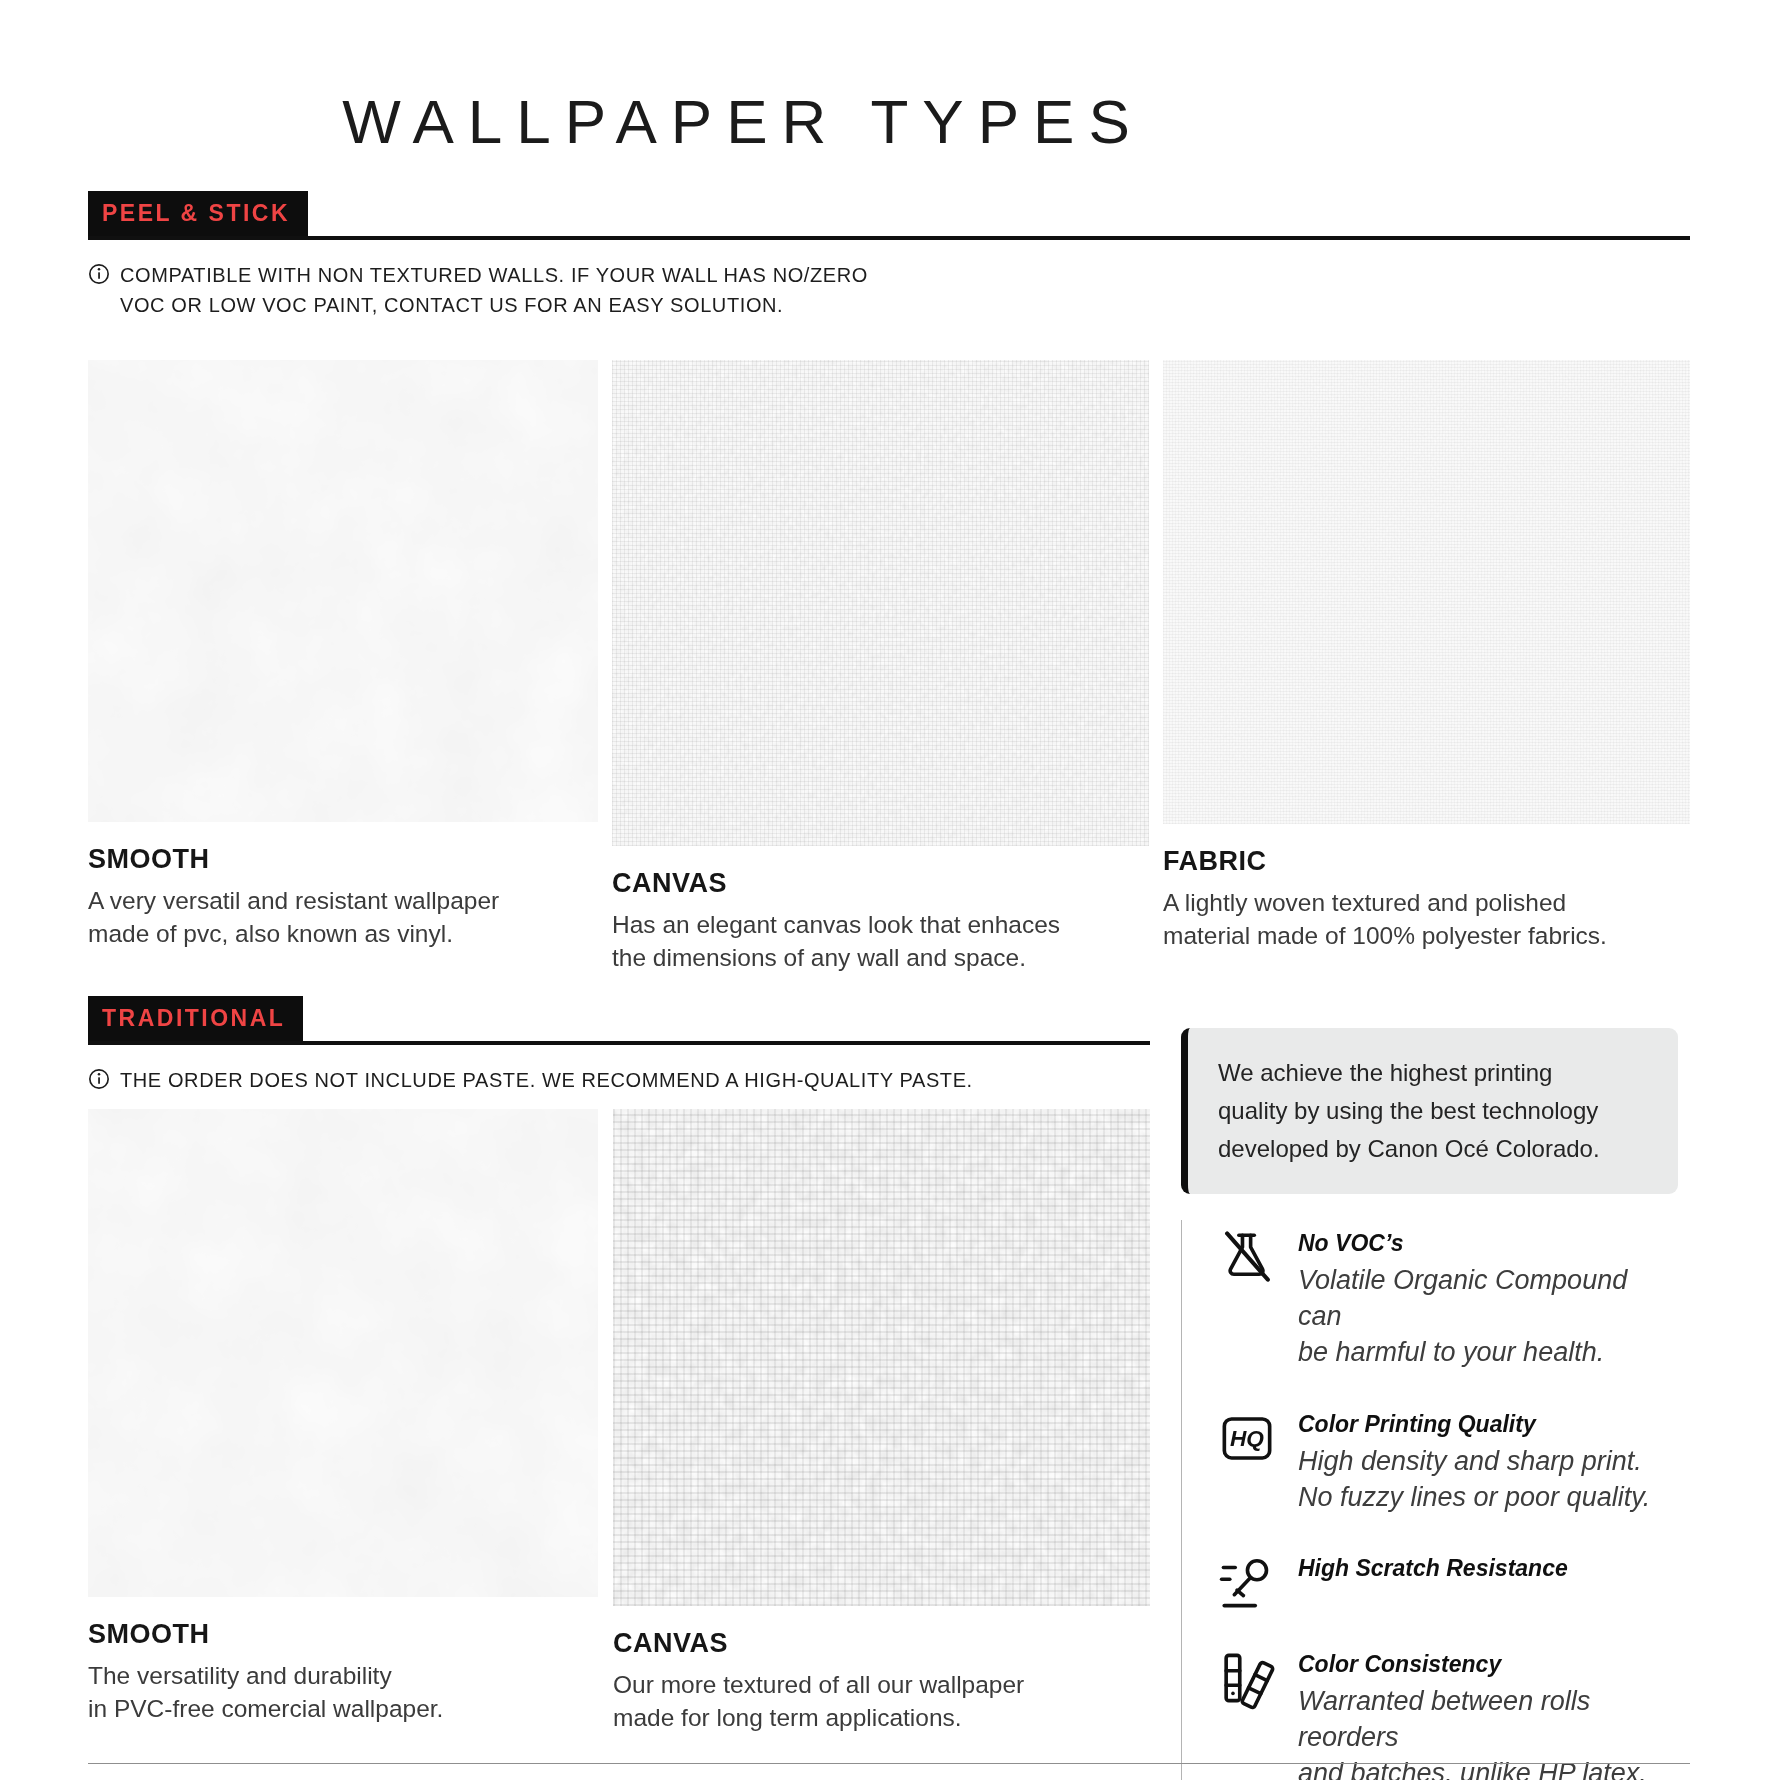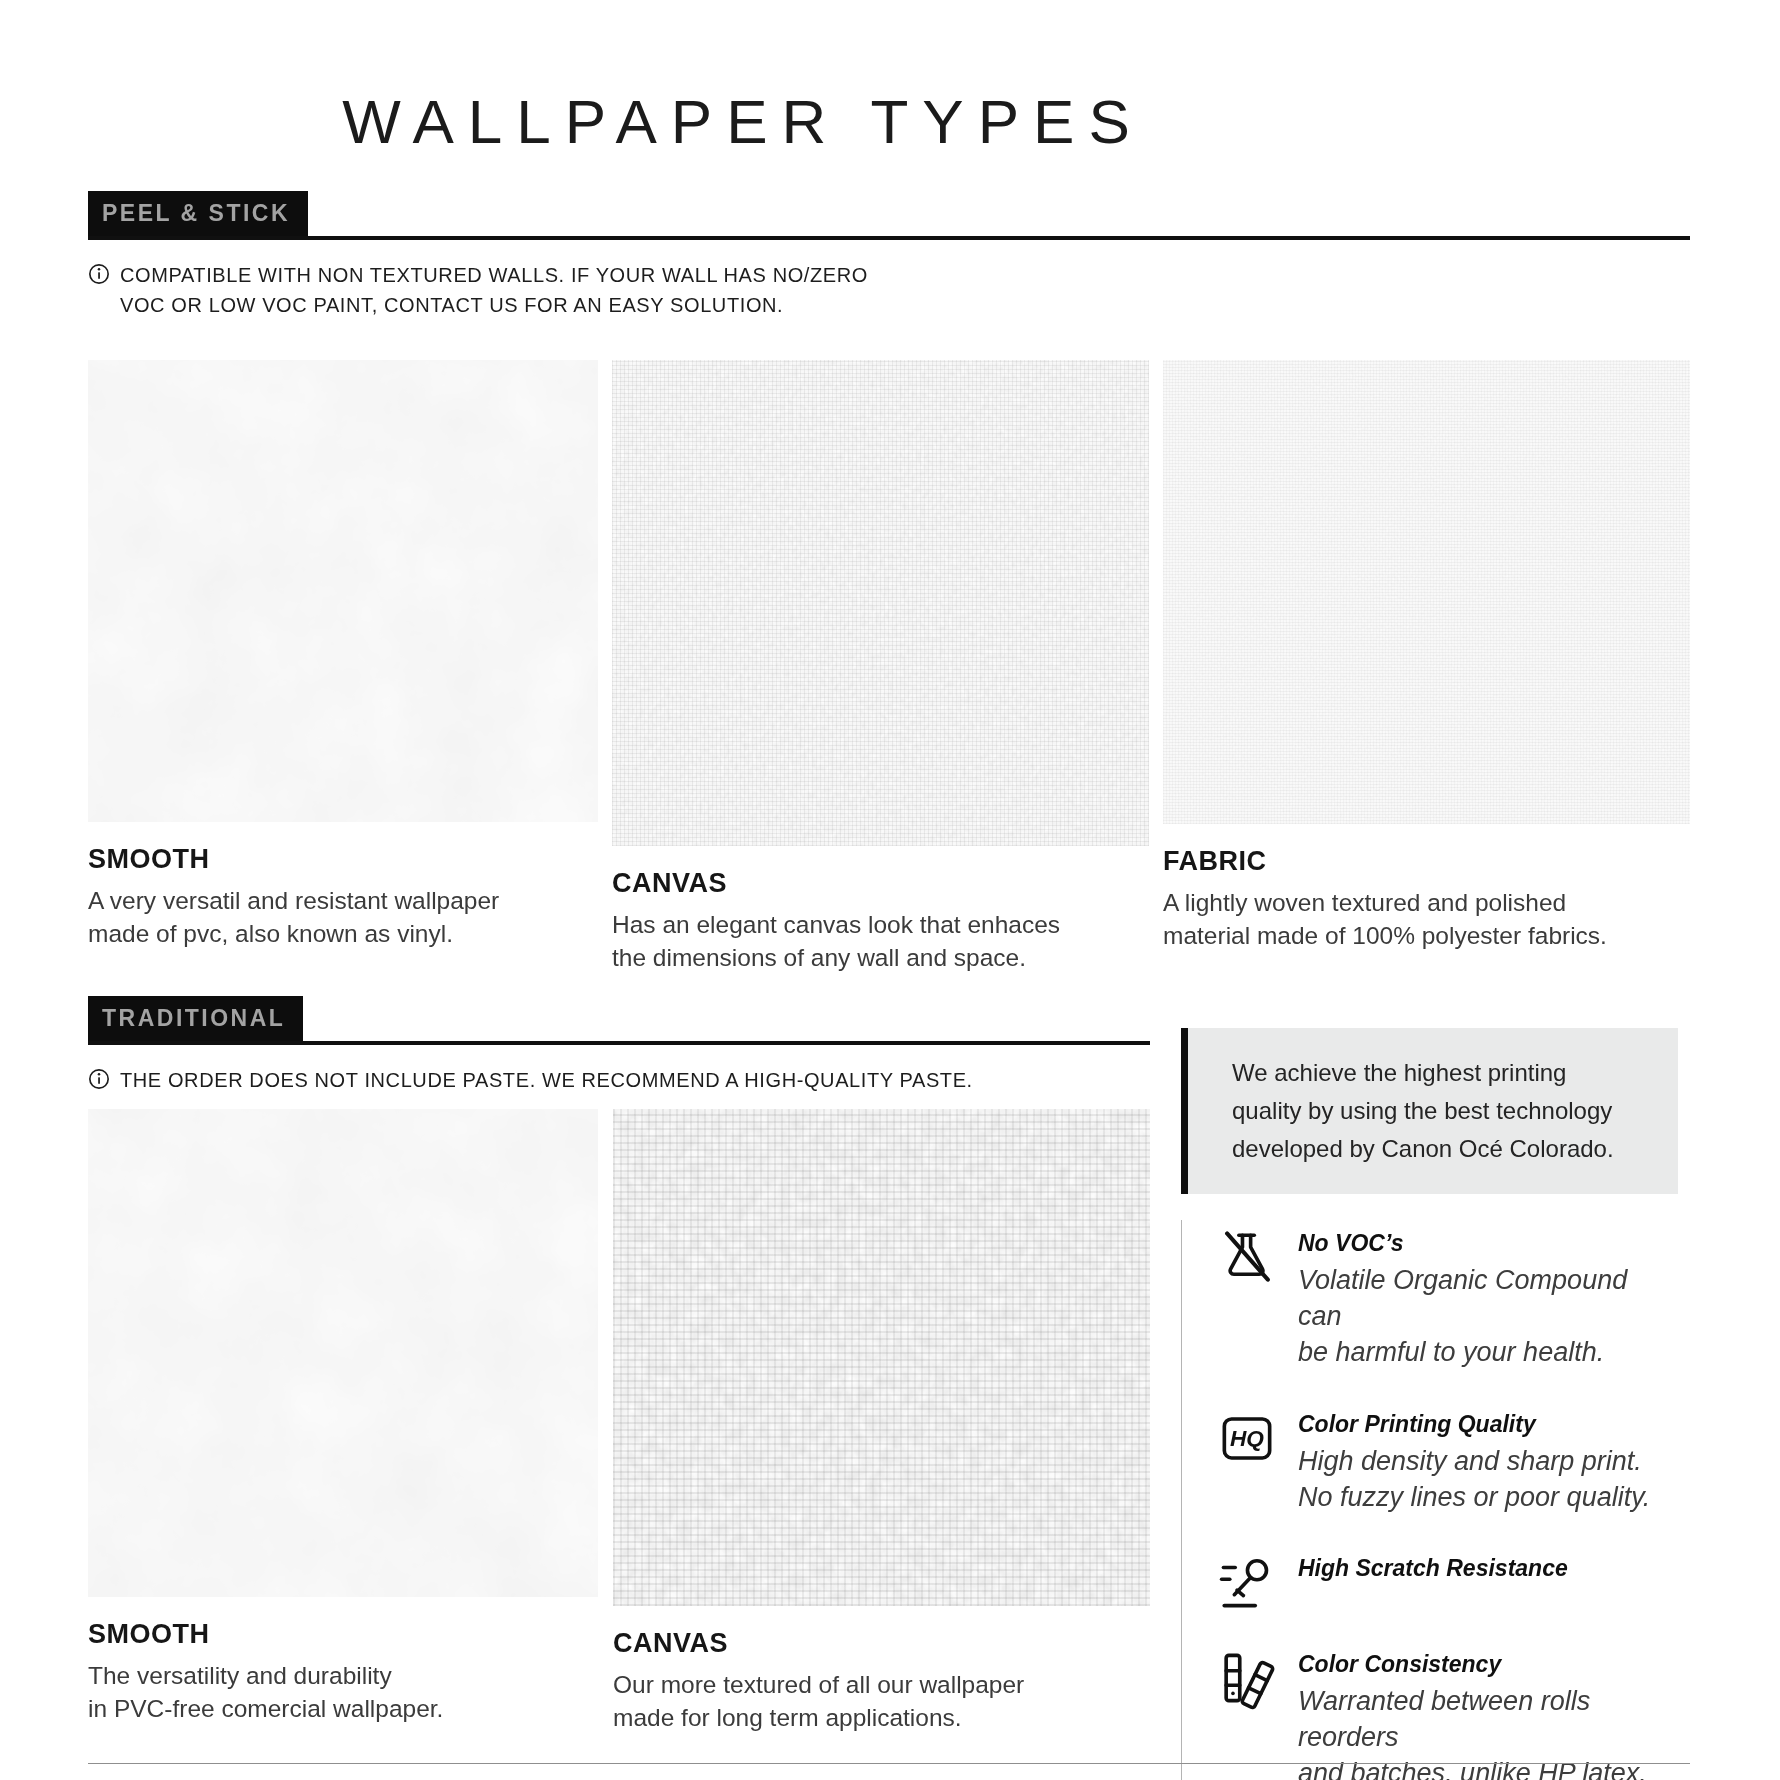--- a/index.html
+++ b/index.html
@@ -8,21 +8,21 @@
 
   
   .title-row { width:1310px; margin:0 0 0 88px; padding-top:56px; text-align:center; }
   .title-row h1 { margin:0; font-size:62px; font-weight:300; letter-spacing:14px; color:#1b1b1b; }
 
   .content { margin-left:88px; width:1602px; }
 
   
   .section-bar { border-bottom:4px solid #101010; line-height:0; }
   .section-bar.first { margin-top:34px; }
-  .section-label { display:inline-block; background:#0d0d0d; color:#a3a3a3; font-size:23px; font-weight:700;
+  .section-label { display:inline-block; background:#0d0d0d; color:#ef4444; font-size:23px; font-weight:700;
                    letter-spacing:2.5px; padding:9px 18px 8px 14px; line-height:1.2; }
 
   
   .note { display:flex; gap:10px; margin-top:20px; align-items:flex-start; }
   .note .txt { font-size:20px; letter-spacing:0.6px; line-height:1.5; color:#1d1d1d; font-weight:500; }
   .info-ic { flex:0 0 auto; margin-top:3px; }
 
   
   .row1 { display:grid; grid-template-columns:510px 537px 527px; column-gap:14px; margin-top:40px; align-items:start; }
   .row2 { display:grid; grid-template-columns:510px 537px; column-gap:15px; margin-top:14px; align-items:start; }
@@ -38,21 +38,21 @@
                              repeating-linear-gradient(90deg, rgba(100,100,100,.10) 0 2px, transparent 2px 7px); }
   .h1a{height:462px} .h1b{height:486px} .h1c{height:464px} .h2a{height:488px} .h2b{height:497px}
 
   .card h3 { margin:22px 0 0; font-size:27px; font-weight:600; letter-spacing:0.5px; color:#161616; }
   .card p  { margin:9px 0 0; font-size:24.5px; line-height:1.36; color:#3b3b3b; }
 
   
   .bottom { display:grid; grid-template-columns:1062px 497px; column-gap:31px; margin-top:22px; align-items:start; }
 
   
-  .quote-box { margin-top:32px; background:#e9eaea; border-left:7px solid #0e0e0e; padding:26px 24px 26px 44px; }
+  .quote-box { margin-top:32px; background:#e9eaea; border-left:7px solid #0e0e0e; padding:26px 24px 26px 30px;border-radius:9px; }
   .quote-box .ql { font-size:24px; line-height:1.58; color:#242424; }
   .features { margin-top:26px; border-left:1px solid #b4b4b4; padding:8px 0 4px 36px; display:flex; flex-direction:column; gap:38px;font-style:italic; }
   .feature { display:flex; gap:22px; align-items:flex-start; }
   .feature .fic { flex:0 0 58px; }
   .feature .fic svg { overflow:visible; display:block; }
   .feature h4 { margin:2px 0 6px; font-size:23px; font-weight:700; color:#101010; }
   .feature .fd { font-size:27px; line-height:1.33; color:#3d3d3d; }
 
   .footer-rule { position:absolute; left:88px; top:1733px; width:1602px; border-top:1px solid #8f8f8f; }
 

